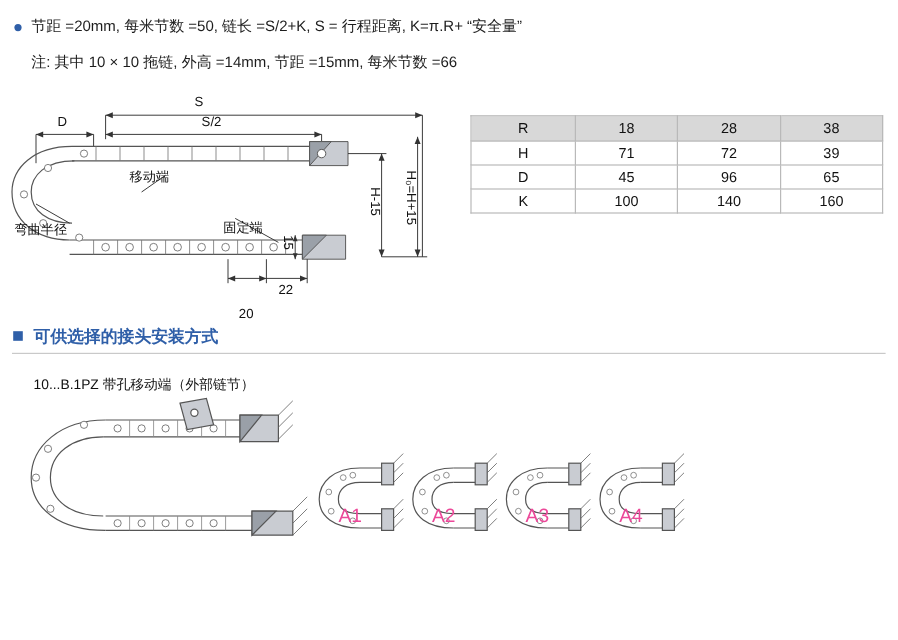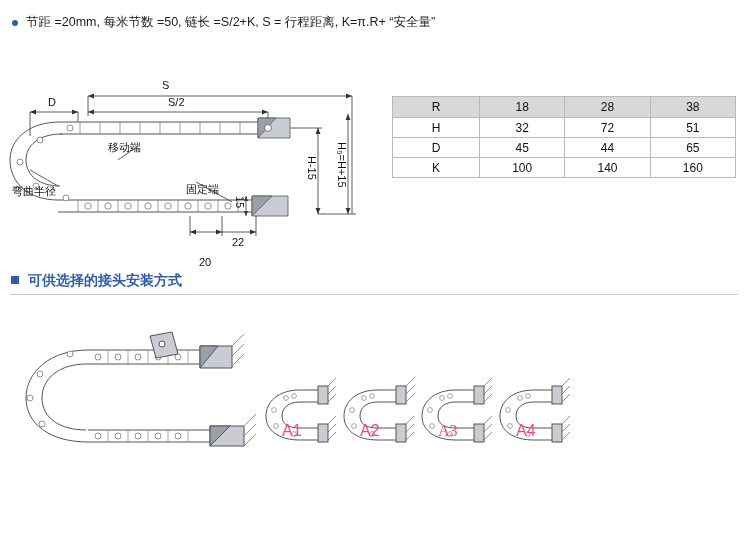--- a/index.html
+++ b/index.html
@@ -52,20 +52,21 @@
 
   .chain-label{position:absolute;font-size:16px;color:#ec4899;}
 </style>
 </head>
 <body>
 
 <div class="page">
 
   <div class="bullet b1"></div>
   <div class="note-line note1">节距 =20mm, 每米节数 =50, 链长 =S/2+K, S = 行程距离,  K=π.R+ “安全量”</div>
+  <div class="note-line note2">注:  其中 10 × 10 拖链,  外高 =14mm,  节距 =15mm,  每米节数 =66</div>
 
   <div class="draw">
     <svg width="390" height="185" viewBox="0 0 390 185">
       <g stroke="#333" fill="none" stroke-width="0.8">
 
         <line x1="88" y1="22" x2="352" y2="22"></line>
         <path d="M88 22 l6 -2.5 v5 z" fill="#333" stroke="none"></path>
         <path d="M352 22 l-6 -2.5 v5 z" fill="#333" stroke="none"></path>
         <line x1="88" y1="22" x2="88" y2="42" stroke-dasharray="0"></line>
         <line x1="352" y1="22" x2="352" y2="140"></line>
@@ -181,44 +182,45 @@
   <table class="tbl">
     <tbody>
         <tr>
       <td class="lbl">R</td>
       <td>18</td>
       <td>28</td>
       <td>38</td>
     </tr>
     <tr>
       <td class="lbl">H</td>
-      <td>32</td>
+      <td>71</td>
       <td>72</td>
-      <td>51</td>
+      <td>39</td>
     </tr>
     <tr>
       <td class="lbl">D</td>
       <td>45</td>
-      <td>44</td>
+      <td>96</td>
       <td>65</td>
     </tr>
     <tr>
       <td class="lbl">K</td>
       <td>100</td>
       <td>140</td>
       <td>160</td>
     </tr>
   </tbody>
     </table>
 
 
   <div class="sec-box"></div>
   <div class="sec">可供选择的接头安装方式</div>
   <div class="sec-rule"></div>
 
+  <div class="lab l1">10...B.1PZ 带孔移动端（外部链节）</div>
 
   <div style="position:absolute;left:0;top:330px;width:748px;height:145px;">
     <svg width="748" height="145" viewBox="0 0 748 145">
       <g stroke="#555" fill="none" stroke-width="1">
 
         <path d="M88 20 C 50 20 26 42 26 68 C 26 94 50 112 88 112"></path>
         <path d="M86 34 C 60 34 42 48 42 68 C 42 88 60 100 86 100"></path>
         <path d="M88 20 L 200 20"></path>
         <path d="M86 34 L 200 34"></path>
         <path d="M88 100 L 210 100"></path>
@@ -354,17 +356,17 @@
               <circle cx="510" cy="96" r="2.4"></circle>
               <circle cx="528" cy="66" r="2.4"></circle>
               <circle cx="528" cy="104" r="2.4"></circle>
           </g>
         </g>
       </g>
     </svg>
 
     <div class="chain-label" style="left:282px;top:92px;">A1</div>
     <div class="chain-label" style="left:360px;top:92px;">A2</div>
-    <div class="chain-label" style="left:438px;top:92px;font-family:Liberation Serif, serif;">A3</div>
+    <div class="chain-label" style="left:438px;top:92px;">A3</div>
     <div class="chain-label" style="left:516px;top:92px;">A4</div>
   </div>
 
 </div>
 
 </body></html>

